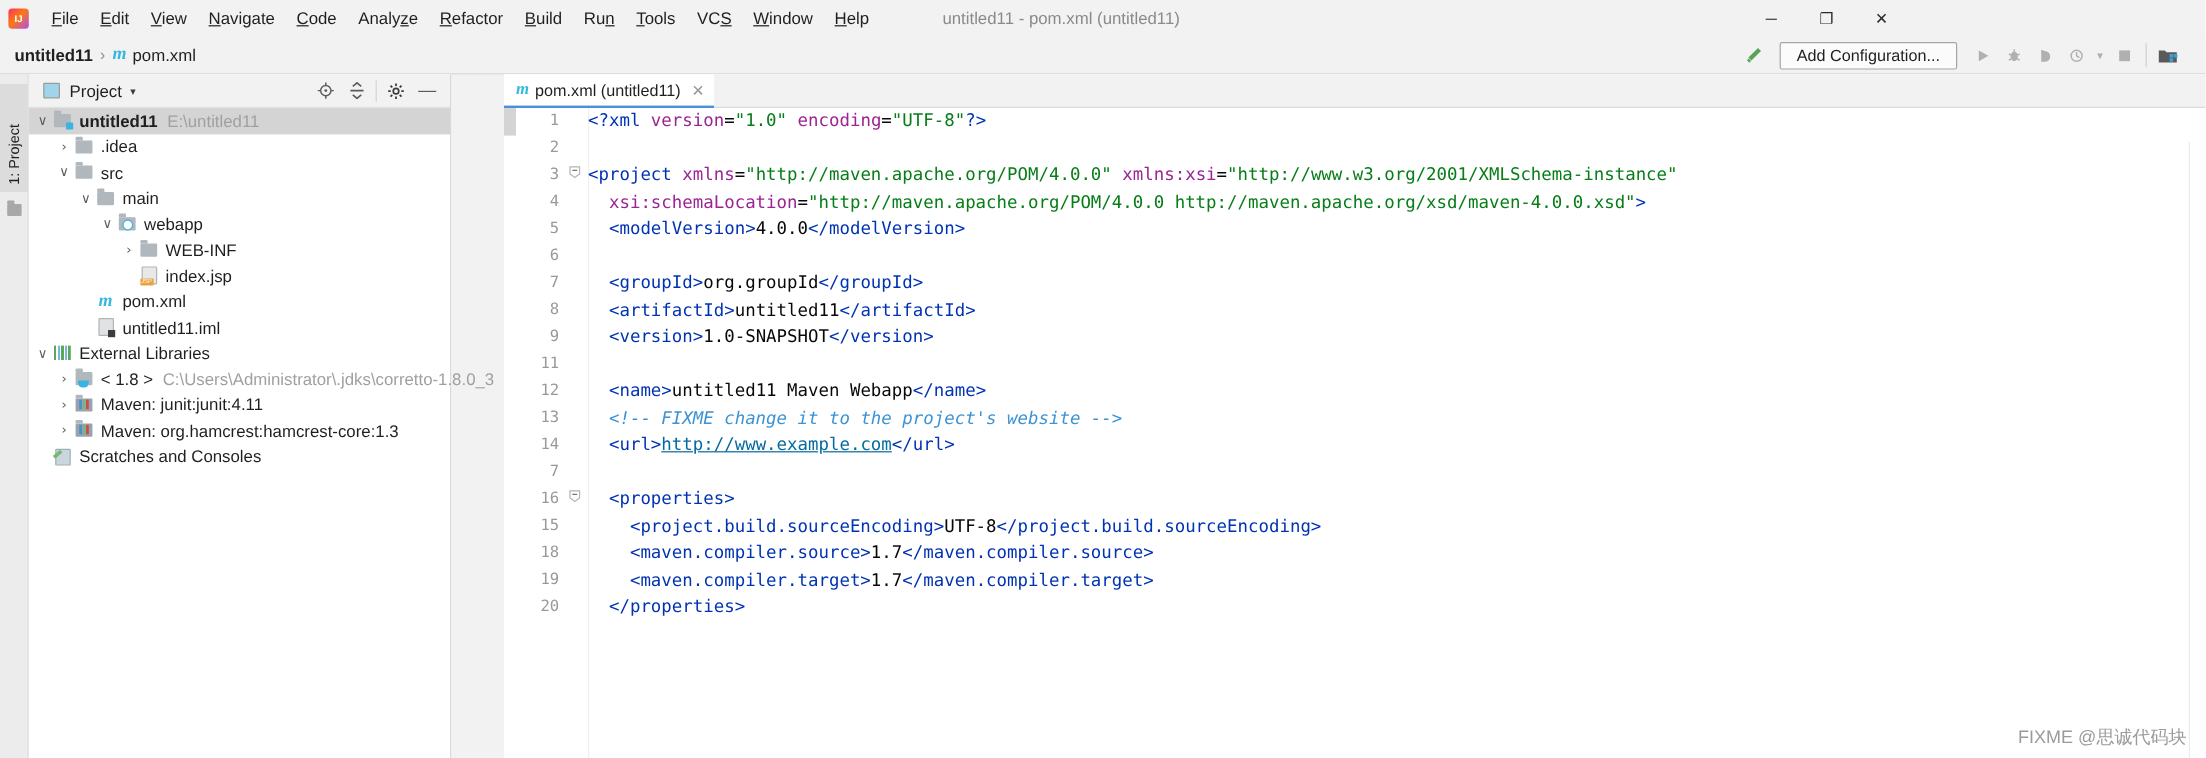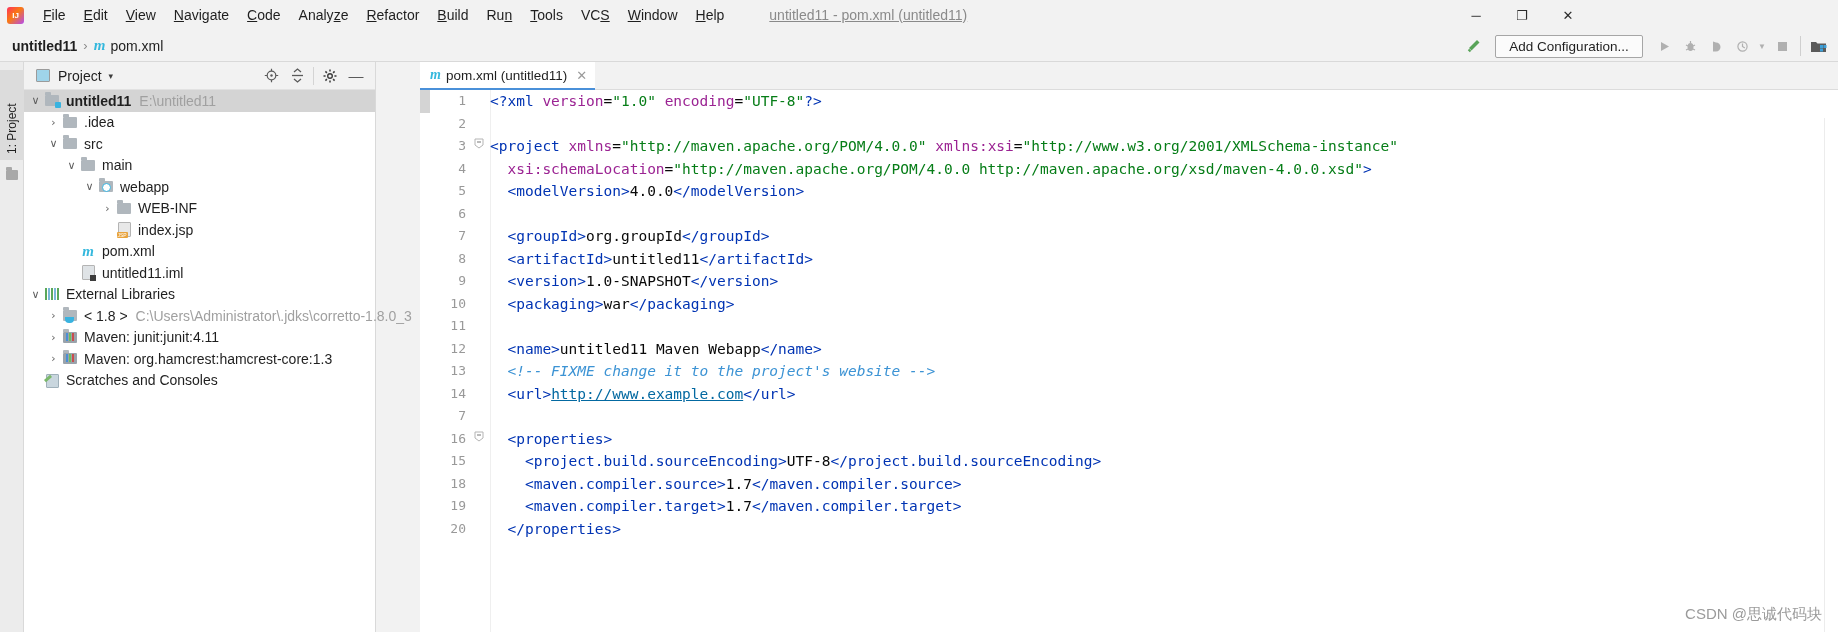--- a/index.html
+++ b/index.html
@@ -26,21 +26,21 @@
     color:#fff; font-size:8px; font-weight:bold; line-height:17px; text-align:center;
     font-family:"Liberation Sans", sans-serif;
   }
   .menu { display: flex; align-items: center; height: 30px; }
   .menu-item {
     font-size: 14px; color: #1f1f1f; padding: 3px 9px; line-height: 18px;
     white-space: nowrap; cursor: default;
   }
   .menu-item u { text-decoration: underline; }
   .win-title {
-    font-size: 14px; color: #8a8a8a; margin-left: 36px; white-space: nowrap; text-decoration: underline;
+    font-size: 14px; color: #8a8a8a; margin-left: 52px; white-space: nowrap;
   }
   .win-buttons {
     position: absolute; right: 0; top: 0; height: 30px; display: flex; align-items: center;
   }
   .win-btn {
     width: 46px; height: 30px; display: flex; align-items: center; justify-content: center;
     font-size: 13px; color: #2b2b2b;
   }
   .win-btn.close { color: #2b2b2b; }
 
@@ -53,21 +53,21 @@
   .crumb { display: flex; align-items: center; margin-left: 12px; font-size: 14px; }
   .crumb .name { font-weight: bold; color: #1f1f1f; }
   .crumb .sep { color: #8a8a8a; margin: 0 6px; font-size: 13px; }
   .m-badge {
     color: #35b8dd; font-style: italic; font-weight: bold; font-size: 15px;
     font-family: "Liberation Serif", serif; margin-right: 5px;
   }
   .crumb .file { color: #1f1f1f; }
 
   .toolbar-right {
-    position: absolute; right: 0; top: 0; height: 32px; display: flex; align-items: center; text-align: right;
+    position: absolute; right: 12px; top: 0; height: 32px; display: flex; align-items: center; text-align: right;
   }
   .tb-icon {
     width: 26px; height: 26px; display: flex; align-items: center; justify-content: center;
     font-size: 14px; color: #9a9a9a;
   }
   .hammer { color: #5a9e5a; font-size: 15px; }
   .config-btn {
     height: 23px; min-width: 148px; border: 1px solid #a6a6a6; background: #fbfbfb;
     border-radius: 2px; font-size: 13.5px; color: #1f1f1f; display: flex;
     align-items: center; justify-content: center; padding: 0 10px; margin: 0 8px;
@@ -528,25 +528,20 @@
             <span class="ln">8</span>
             <span class="foldmark"></span>
             <span class="ctext"><span class="t-plain">  </span><span class="t-tag">&lt;artifactId&gt;</span><span class="t-plain">untitled11</span><span class="t-tag">&lt;/artifactId&gt;</span></span>
           </div>
           <div class="cline">
             <span class="ln">9</span>
             <span class="foldmark"></span>
             <span class="ctext"><span class="t-plain">  </span><span class="t-tag">&lt;version&gt;</span><span class="t-plain">1.0-SNAPSHOT</span><span class="t-tag">&lt;/version&gt;</span></span>
           </div>
           <div class="cline">
-            <span class="ln">10</span>
-            <span class="foldmark"></span>
-            <span class="ctext"><span class="t-plain">  </span><span class="t-tag">&lt;packaging&gt;</span><span class="t-plain">war</span><span class="t-tag">&lt;/packaging&gt;</span></span>
-          </div>
-          <div class="cline">
             <span class="ln">11</span>
             <span class="foldmark"></span>
             <span class="ctext"></span>
           </div>
           <div class="cline">
             <span class="ln">12</span>
             <span class="foldmark"></span>
             <span class="ctext"><span class="t-plain">  </span><span class="t-tag">&lt;name&gt;</span><span class="t-plain">untitled11 Maven Webapp</span><span class="t-tag">&lt;/name&gt;</span></span>
           </div>
           <div class="cline">
@@ -590,14 +585,14 @@
           <div class="cline">
             <span class="ln">20</span>
             <span class="foldmark"></span>
             <span class="ctext"><span class="t-plain">  </span><span class="t-tag">&lt;/properties&gt;</span></span>
           </div>
         </div>
       <div class="right-rail"></div>
     </div>
   </div>
 
-  <div class="watermark">CSDN @思诚代码块</div>
+  <div class="watermark">FIXME @思诚代码块</div>
 </div>
 
 </body></html>

